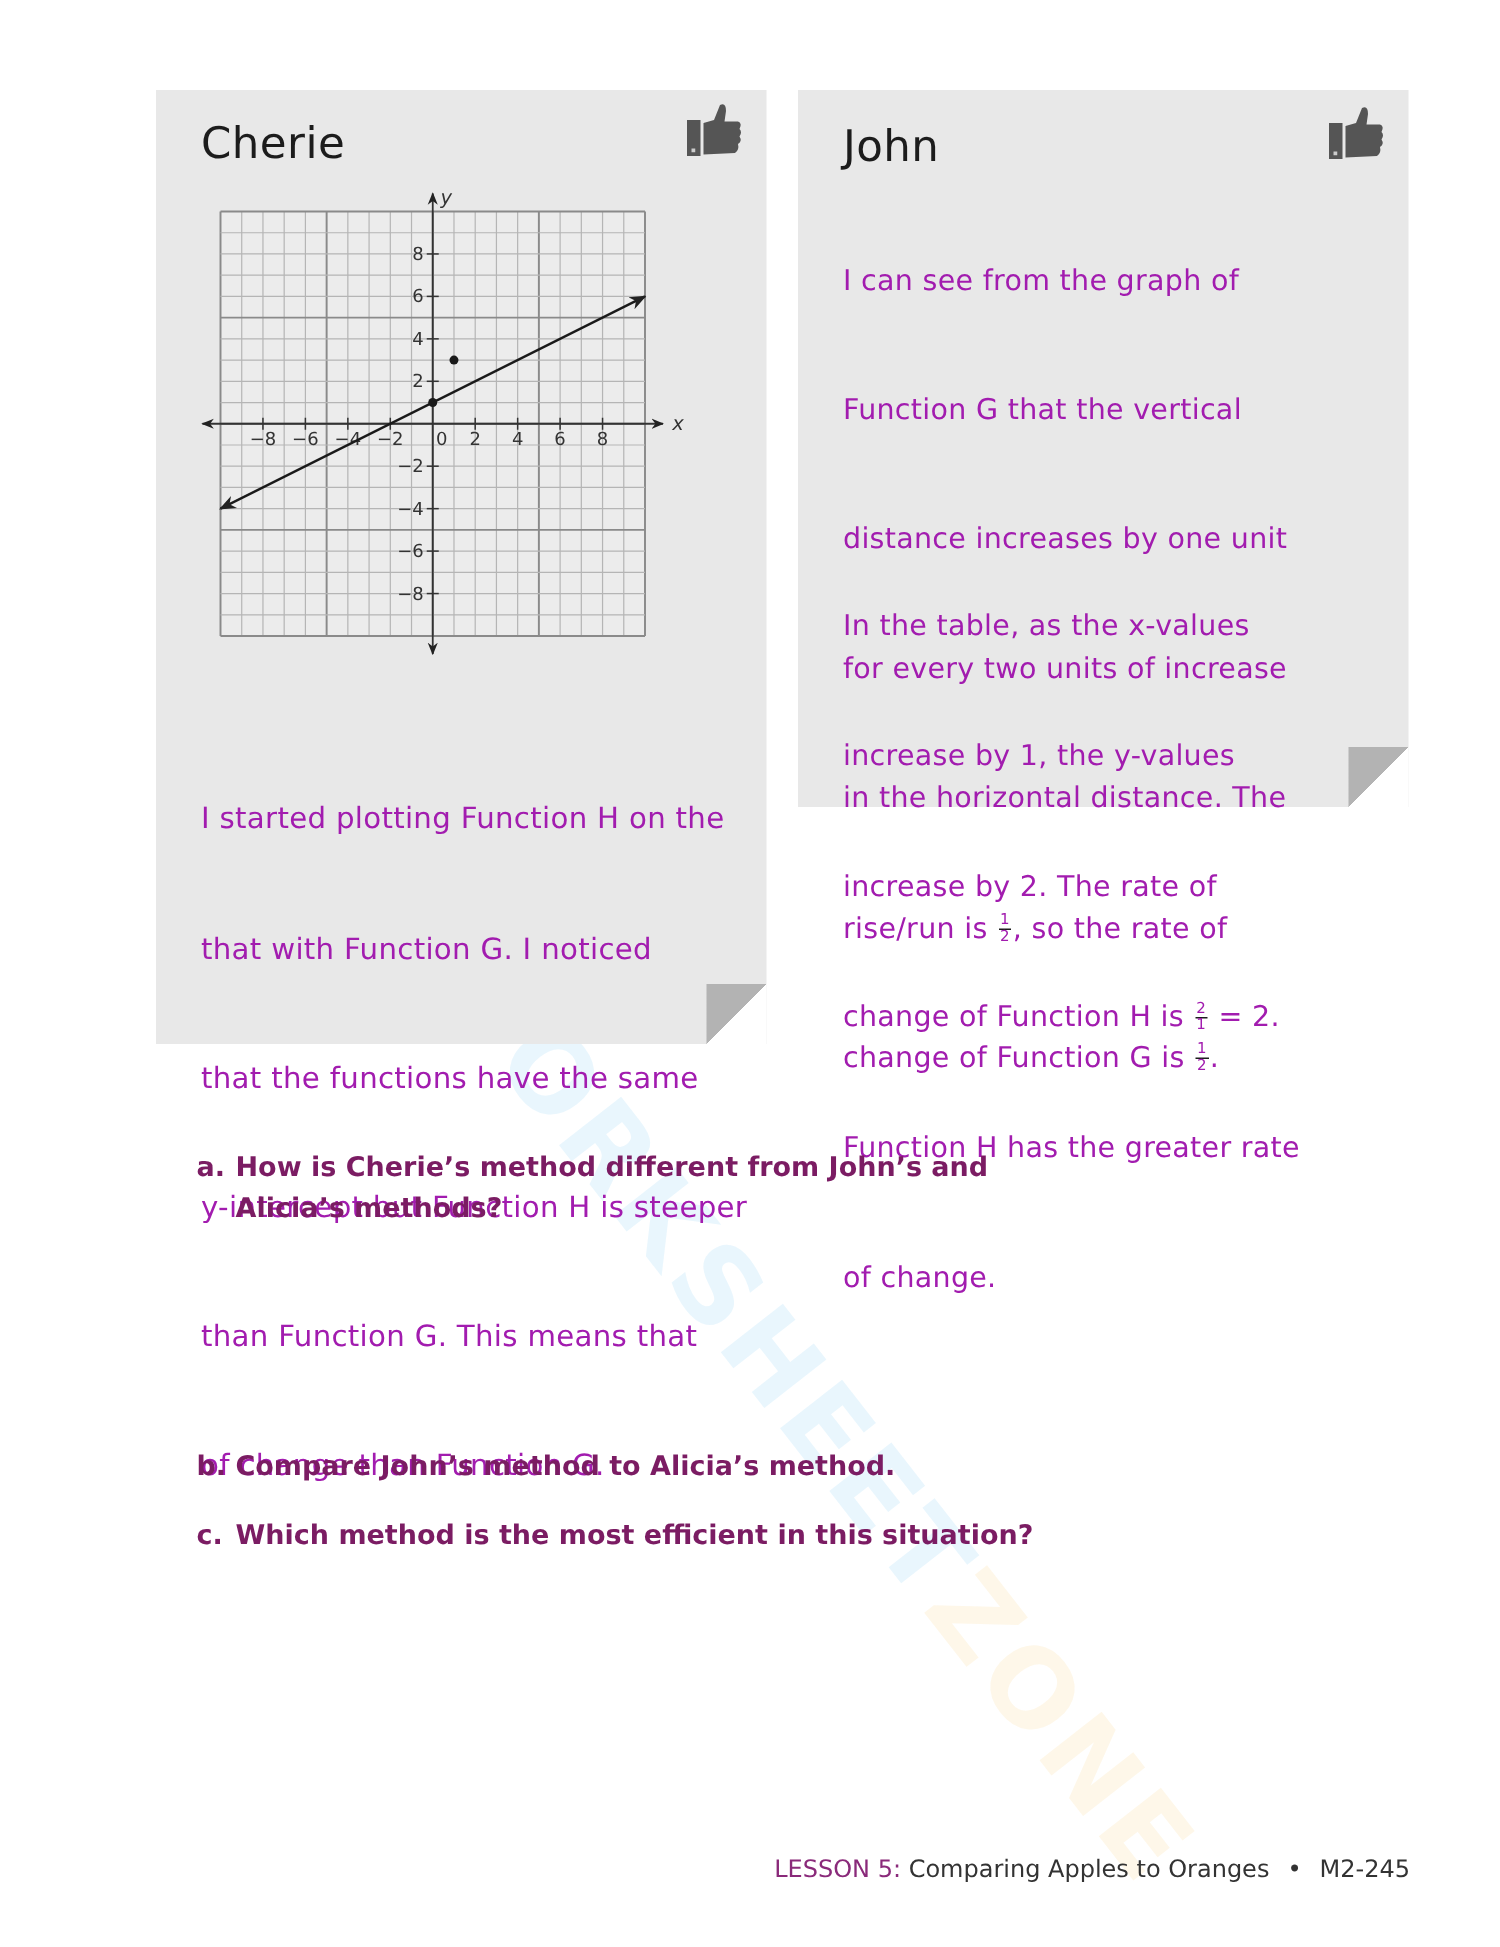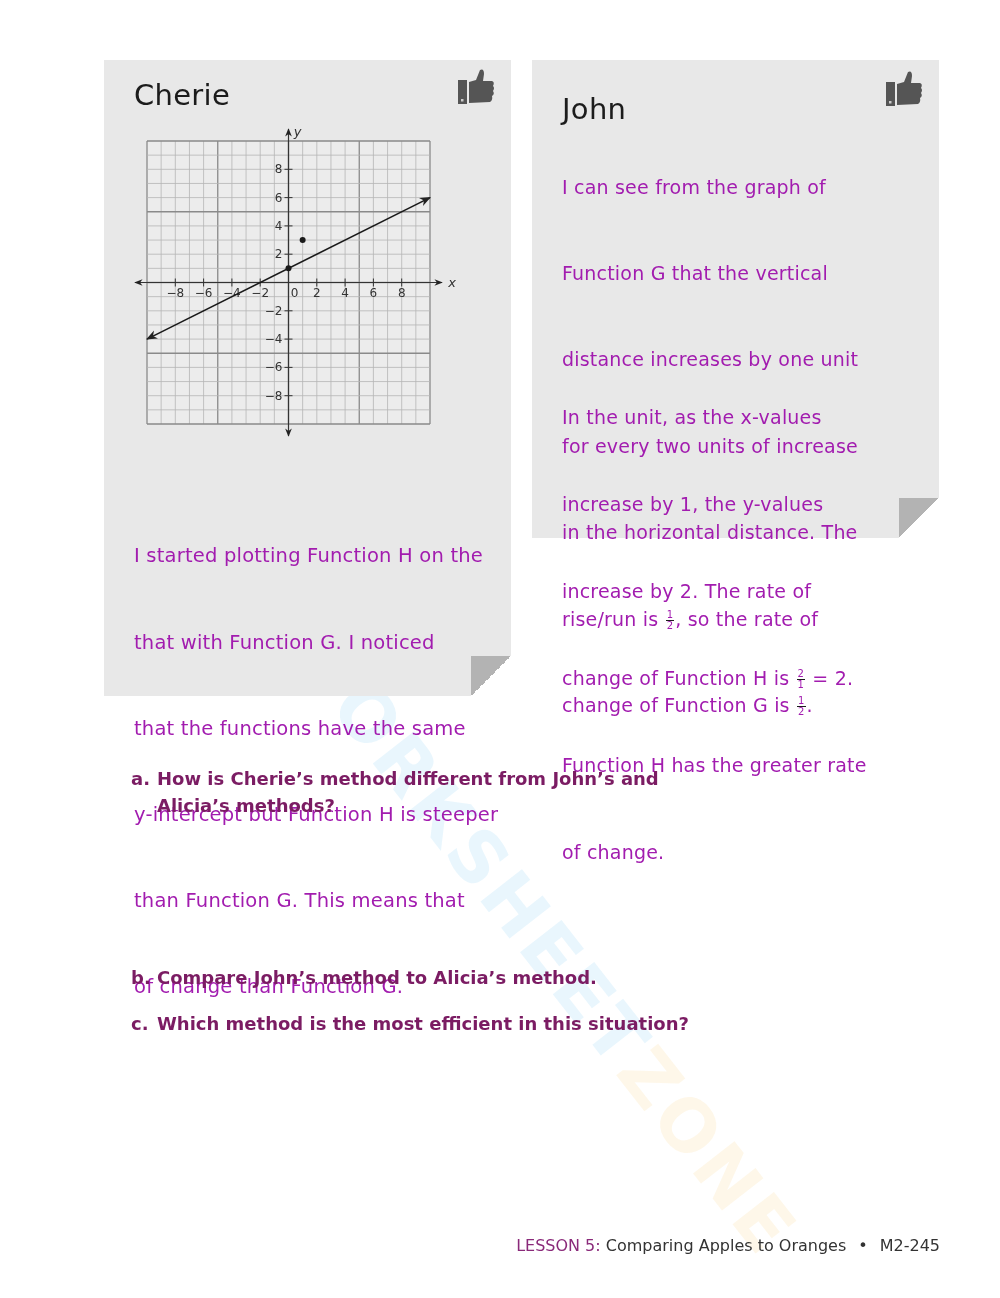--- a/index.html
+++ b/index.html
@@ -17,32 +17,32 @@
     background: linear-gradient(135deg, #b3b3b3 0%, #b3b3b3 50%, #ffffff 50%, #ffffff 100%);
   }
   .card-cherie { left: 104px; top: 60px; width: 407px; height: 636px; }
   .card-john { left: 532px; top: 60px; width: 407px; height: 478px; }
 
   .name {
     position: absolute; font-family: "DejaVu Sans", sans-serif;
     font-size: 29px; color: #1c1c1c; font-weight: normal; letter-spacing: 0.3px;
   }
   .card-cherie .name { left: 30px; top: 18px; }
-  .card-john .name { left: 30px; top: 20px; margin-top: 12px; }
+  .card-john .name { left: 30px; top: 20px; }
 
   .thumb { position: absolute; width: 40px; height: 40px; }
   .card-cherie .thumb { left: 352px; top: 8px; }
   .card-john .thumb { left: 352px; top: 10px; }
 
   .hand {
     position: absolute; font-family: "DejaVu Sans", sans-serif;
     font-size: 19.5px; line-height: 28.7px; color: #a21caf;
     white-space: pre; letter-spacing: 0.2px;
   }
-  .cherie-text { left: 30px; top: 425px; }
+  .cherie-text { left: 30px; top: 415px; }
   .john-text-1 { left: 30px; top: 55px; line-height: 28.8px; font-size: 19px; }
   .john-text-2 { left: 30px; top: 285px; line-height: 29px; font-size: 19px; }
 
   .frac {
     display: inline-block; vertical-align: middle; text-align: center;
     font-size: 10px; line-height: 10px; margin: 0 1px;
   }
   .frac span { display: block; }
   .frac .num { border-bottom: 1px solid #1c1c1c; padding: 0 1px; }
 
@@ -203,21 +203,21 @@
     <div>I can see from the graph of</div>
     <div>Function G that the vertical</div>
     <div>distance increases by one unit</div>
     <div>for every two units of increase</div>
     <div>in the horizontal distance. The</div>
     <div><span>rise/run is </span><span class="frac"><span class="num">1</span><span>2</span></span><span>, so the rate of</span></div>
     <div><span>change of Function G is </span><span class="frac"><span class="num">1</span><span>2</span></span><span>.</span></div>
   </div>
 
   <div class="hand john-text-2">
-    <div>In the unit, as the x-values</div>
+    <div>In the table, as the x-values</div>
     <div>increase by 1, the y-values</div>
     <div>increase by 2. The rate of</div>
     <div><span>change of Function H is </span><span class="frac"><span class="num">2</span><span>1</span></span><span> = 2.</span></div>
     <div>Function H has the greater rate</div>
     <div>of change.</div>
   </div>
   <div class="fold"></div>
 </div>
 
 <div class="question q-a">

